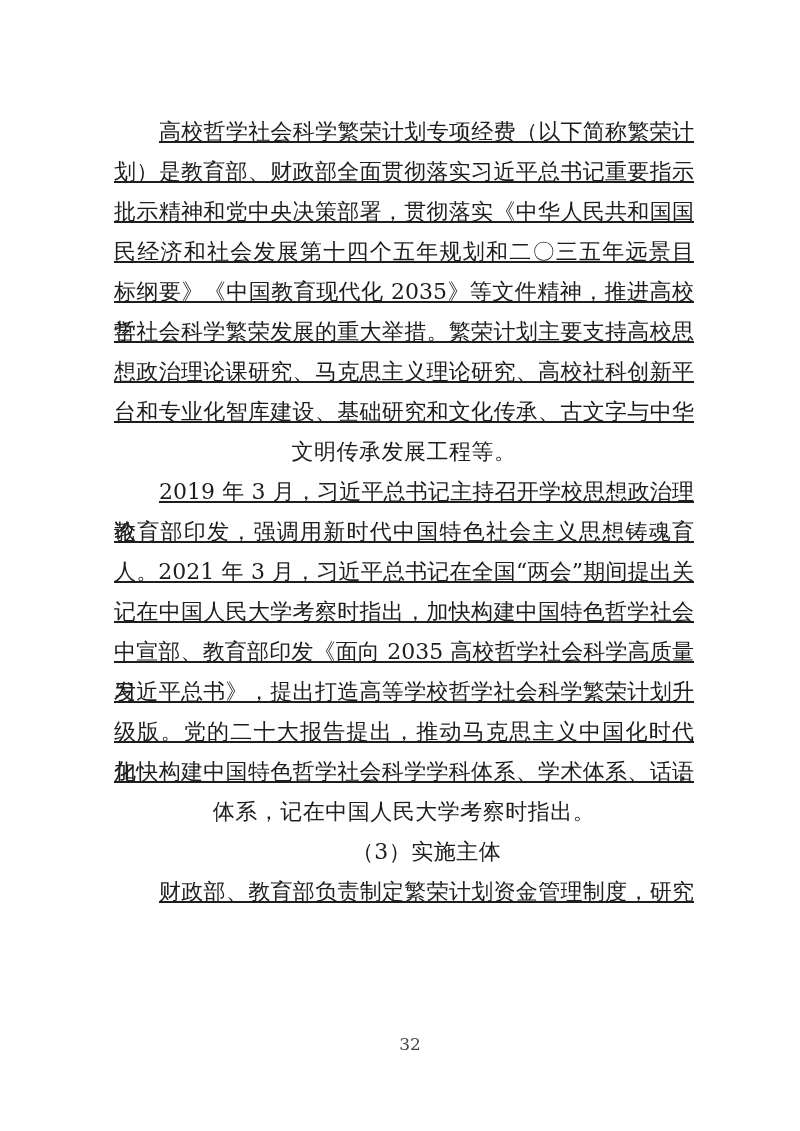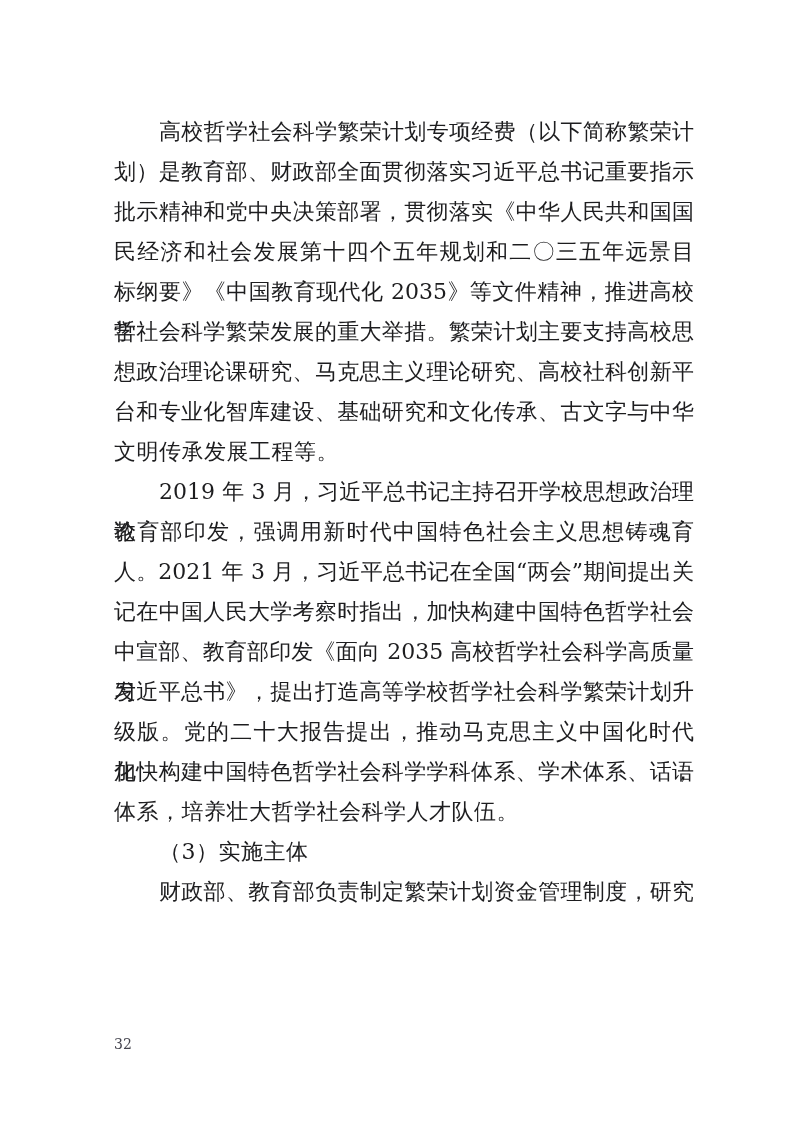--- a/index.html
+++ b/index.html
@@ -20,37 +20,39 @@
     left: 114px;
     top: 112px;
     width: 580px;
   }
   .line {
     font-size: 22px;
     line-height: 40px;
     height: 40px;
     color: #1d1d1f;
     letter-spacing: 0.5px;
-    text-align: left;
+    text-align: center;
   }
   .line.justify {
     text-align: justify;
     text-align-last: justify;
     text-justify: inter-character;
     letter-spacing: 0;
+    text-decoration: underline;
   }
   .line.indent {
     text-indent: 45px;
   }
   .page-number {
     position: absolute;
-    left: 114px;
+    left: 120px;
     top: 1032px;
     width: 580px;
-    font-size: 14px;
+    text-align: center;
+    font-size: 17px;
     line-height: 24px;
     color: #44444e;
   }
 </style>
 </head>
 <body>
 
 <div class="page">
   <div class="text-block">
       <div class="line justify indent">高校哲学社会科学繁荣计划专项经费（以下简称繁荣计</div>
@@ -63,18 +65,18 @@
       <div class="line justify">台和专业化智库建设、基础研究和文化传承、古文字与中华</div>
       <div class="line">文明传承发展工程等。</div>
       <div class="line justify indent">2019 年 3 月，习近平总书记主持召开学校思想政治理论</div>
       <div class="line justify">教育部印发，强调用新时代中国特色社会主义思想铸魂育</div>
       <div class="line justify">人。2021 年 3 月，习近平总书记在全国“两会”期间提出关</div>
       <div class="line justify">记在中国人民大学考察时指出，加快构建中国特色哲学社会</div>
       <div class="line justify">中宣部、教育部印发《面向 2035 高校哲学社会科学高质量发</div>
       <div class="line justify">习近平总书》，提出打造高等学校哲学社会科学繁荣计划升</div>
       <div class="line justify">级版。党的二十大报告提出，推动马克思主义中国化时代化，</div>
       <div class="line justify">加快构建中国特色哲学社会科学学科体系、学术体系、话语</div>
-      <div class="line">体系，培养壮大哲学社会科学人才队伍。</div>
+      <div class="line">体系，记在中国人民大学考察时指出。</div>
       <div class="line indent">（3）实施主体</div>
       <div class="line justify indent">财政部、教育部负责制定繁荣计划资金管理制度，研究</div>
     </div>
   <div class="page-number">32</div>
 </div>
 
 </body></html>

